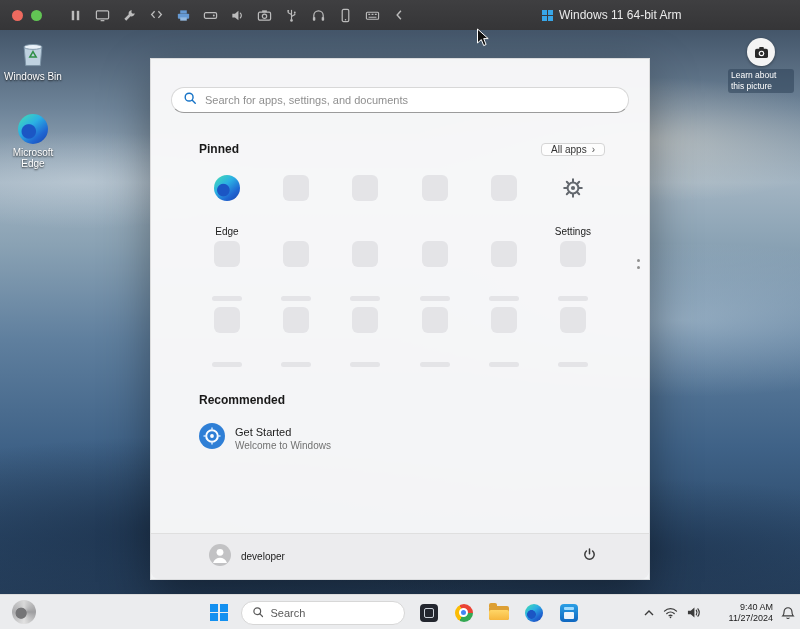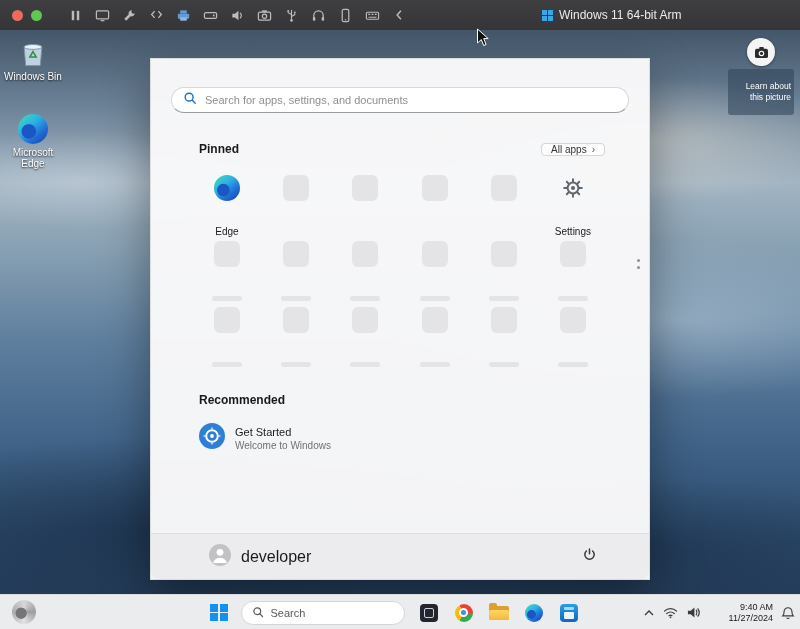--- a/index.html
+++ b/index.html
@@ -34,22 +34,22 @@
   .desk-icon { position:absolute; width:62px; display:flex; flex-direction:column; align-items:center;
     color:#fff; font-size:10px; text-align:center; text-shadow:0 1px 2px rgba(0,0,0,.85); cursor:default; }
   .desk-icon .glyph { height:32px; display:flex; align-items:flex-end; justify-content:center; margin-bottom:3px; }
   .edge-ball { border-radius:50%;
     background: radial-gradient(circle at 36% 58%, #1b56c4 0 26%, rgba(0,0,0,0) 30%),
       linear-gradient(140deg,#45e0b0 0%, #2bb0e4 40%, #1f66d2 72%, #1843ae 100%); }
 
   .learn-chip { position:absolute; right:6px; top:8px; width:66px; display:flex; flex-direction:column; align-items:center; }
   .learn-circle { width:28px; height:28px; border-radius:50%; background:#f4f4f4; display:flex; align-items:center;
     justify-content:center; box-shadow:0 1px 3px rgba(0,0,0,.4); }
-  .learn-label { margin-top:3px; font-size:8.5px; line-height:11px; color:#fff; text-align:right;
-    background:rgba(45,66,88,.55); border-radius:3px; padding:12px 3px; }
+  .learn-label { margin-top:3px; font-size:8.5px; line-height:11px; color:#fff; text-align:left;
+    background:rgba(45,66,88,.55); border-radius:3px; padding:1px 3px; }
 
   
   .start-menu { position:absolute; left:150px; top:28px; width:500px; height:522px;
     background:rgba(248,248,249,0.98); border-radius:0; border:1px solid rgba(0,0,0,0.10);
     box-shadow:0 18px 45px rgba(0,0,0,0.38); }
   .search-wrap { position:absolute; left:20px; right:20px; top:28px; height:26px; background:#fff;
     border:1px solid #d8d8d8; border-bottom-color:#9b9b9b; border-radius:14px;
     display:flex; align-items:center; gap:8px; padding:0 11px; }
   .search-input { flex:1; border:none; outline:none; background:transparent; font-size:11px; color:#333;
     font-family:"Liberation Sans", sans-serif; }
@@ -75,21 +75,21 @@
   .recommended-label { position:absolute; top:334px; left:48px; }
   .rec-item { position:absolute; top:364px; left:48px; display:flex; align-items:center; gap:10px; cursor:default; }
   .rec-text { display:flex; flex-direction:column; gap:2px; }
   .rec-title { font-size:11px; color:#1b1b1b; }
   .rec-sub { font-size:10px; color:#717171; }
 
   .menu-footer { position:absolute; left:0; right:0; bottom:0; height:46px; background:#ececee;
     border-top:1px solid #dfdfdf; border-radius:0 0 8px 8px; display:flex; align-items:center;
     justify-content:space-between; padding:0 52px 0 58px; }
   .user-chip { display:flex; align-items:center; gap:10px; cursor:default; }
-  .user-name { font-size:16px; color:#1b1b1b;text-align:right; }
+  .user-name { font-size:10px; color:#1b1b1b;text-align:right; }
 
   
   .taskbar { position:absolute; left:0; bottom:0; width:800px; height:35px;
     background:rgba(245,246,248,0.96); border-top:1px solid #dcdcdc; z-index:20; }
   .tb-center { position:absolute; left:210px; top:0; height:35px; display:flex; align-items:center; gap:13px; }
   .win-logo { display:grid; grid-template-columns:8px 8px; grid-template-rows:8px 8px; gap:1.5px; cursor:default; }
   .win-logo i { background:#1390f0; }
   .tb-search { width:164px; height:24px; border-radius:12px; background:#fff; border:1px solid #d7d7d7;
     display:flex; align-items:center; gap:7px; padding:0 10px; font-size:11px; color:#5a5a5a; cursor:default; }
   .tb-app { display:flex; align-items:center; justify-content:center; width:22px; height:26px; cursor:default; }

